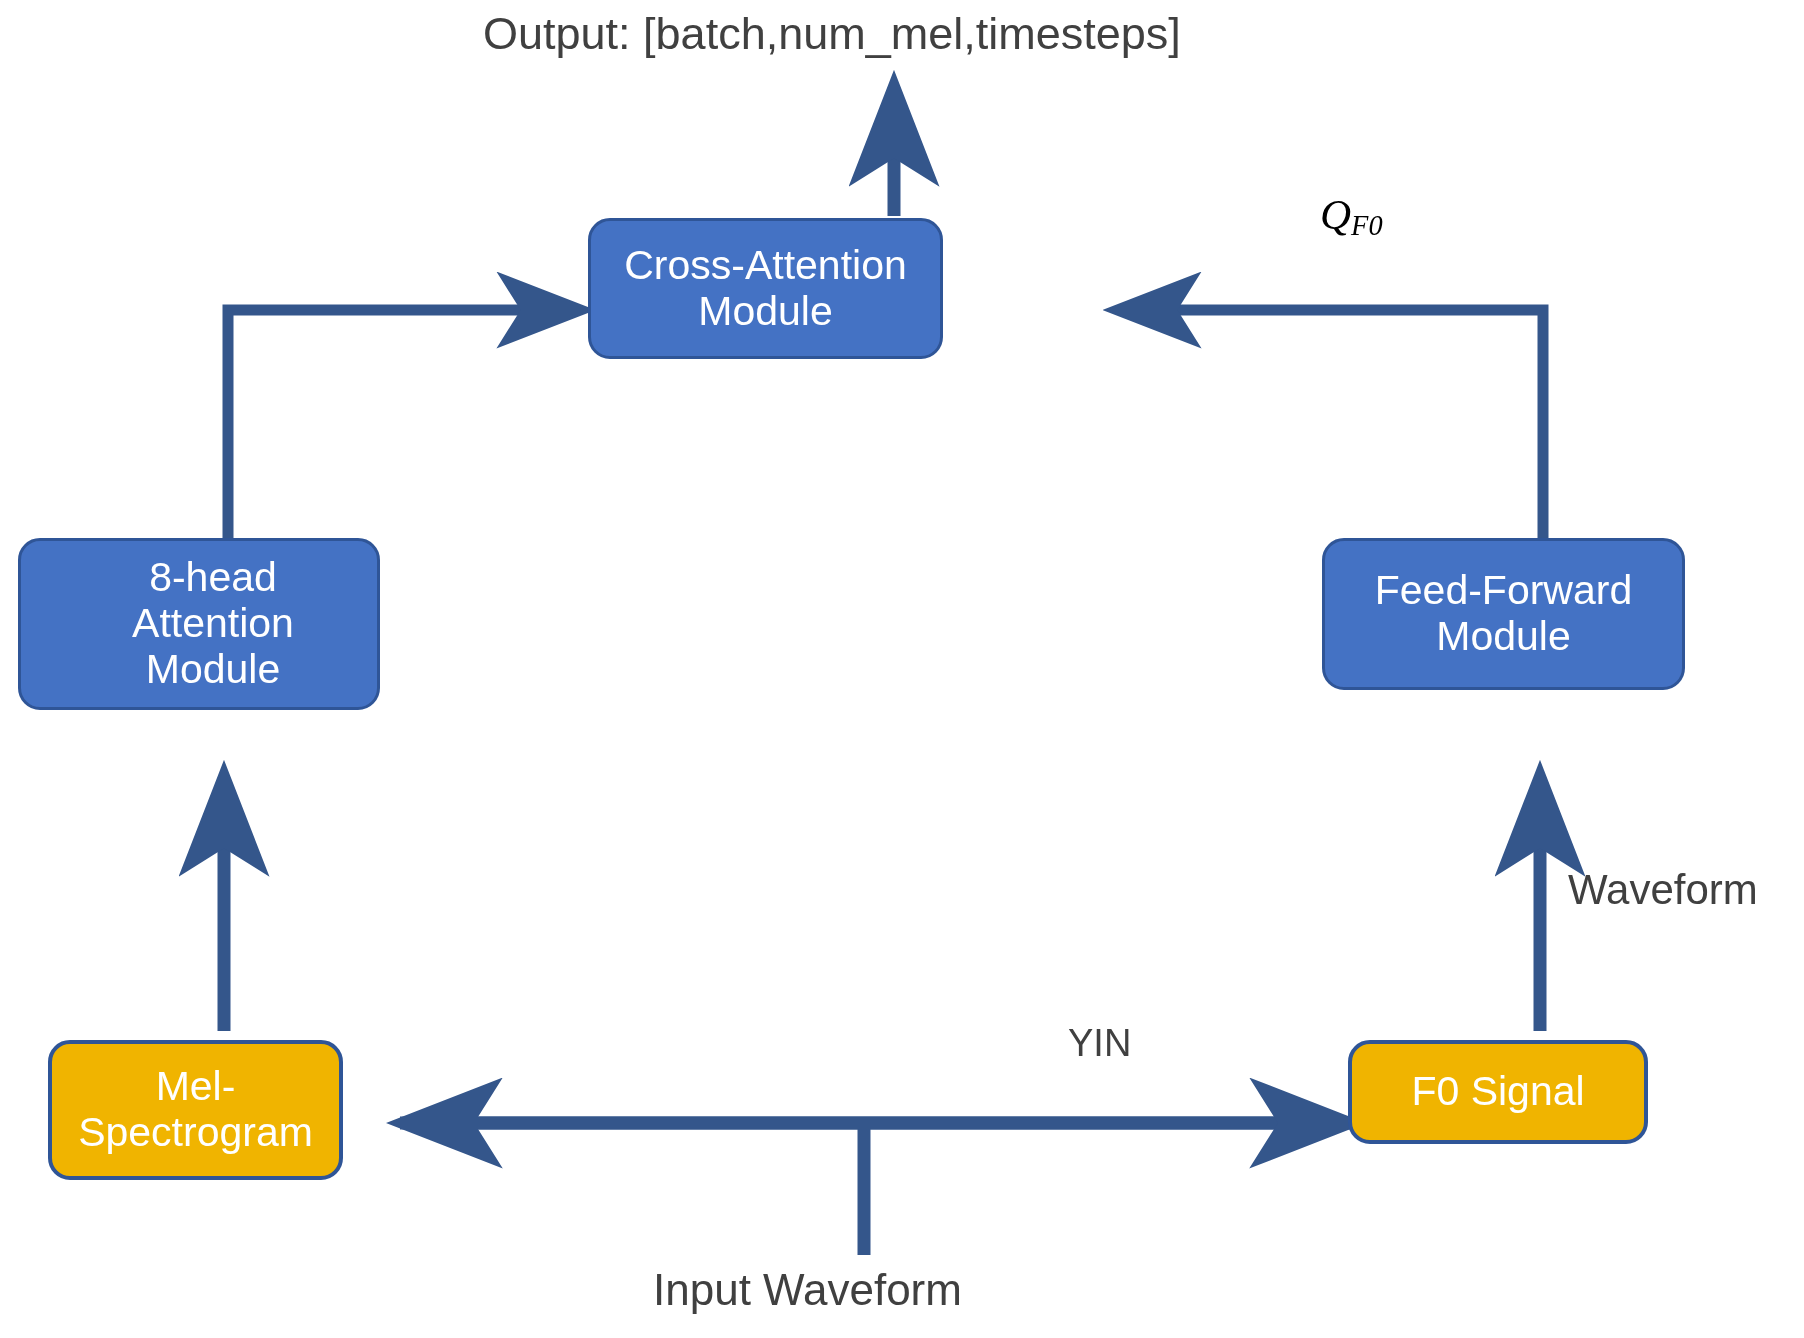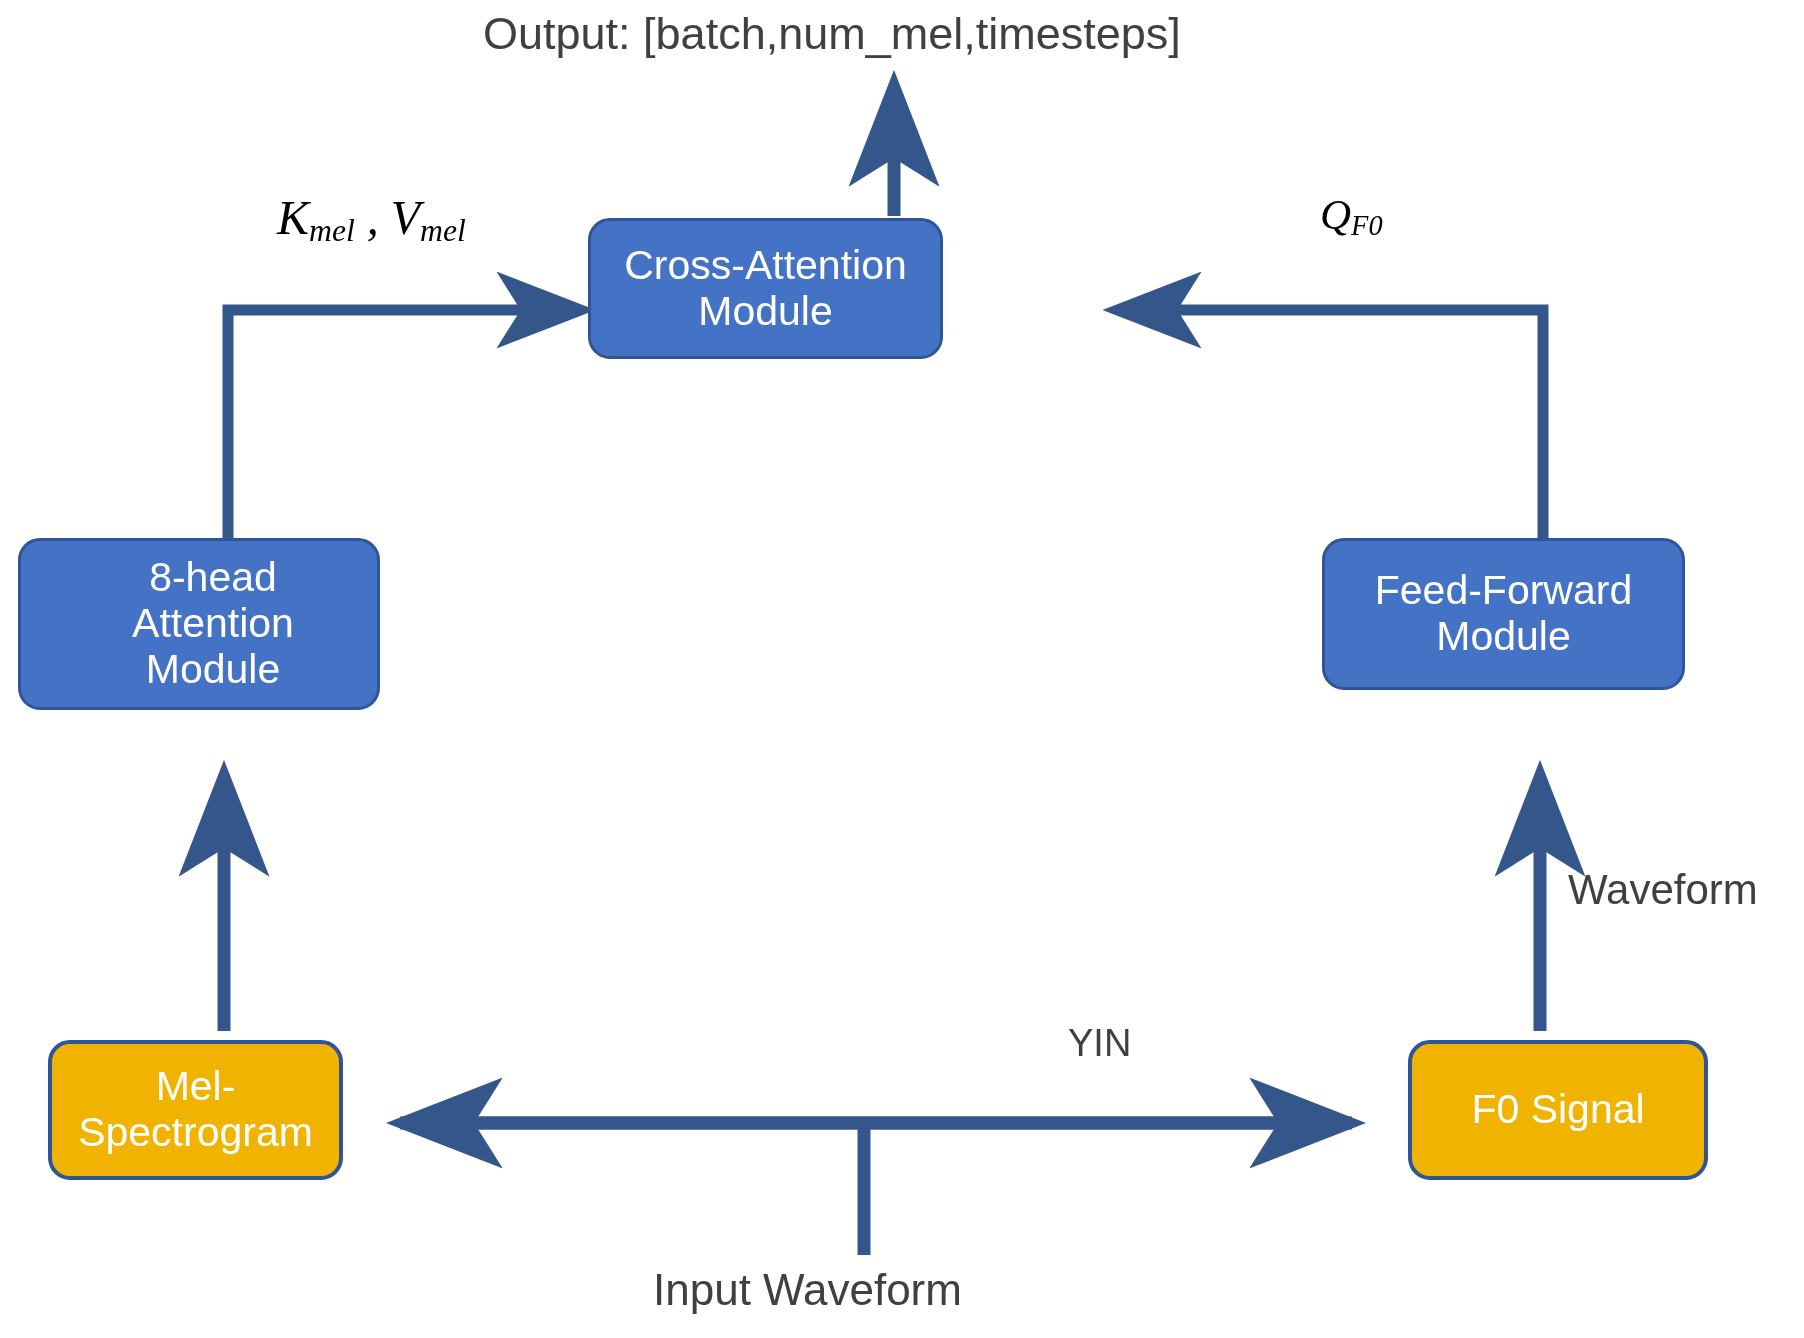--- a/index.html
+++ b/index.html
@@ -118,24 +118,24 @@
     width: 363px;
     height: 152px;
   }
   #node-mel {
     left: 48px;
     top: 1033px;
     width: 295px;
     height: 140px;
   }
   #node-f0 {
-    left: 1408px;
+    left: 1348px;
     top: 1033px;
     width: 300px;
-    height: 140px;
+    height: 104px;
   }
 </style>
 </head>
 <body>
 
 <div id="canvas">
 
   <svg class="layer" viewBox="0 0 1804 1338" xmlns="http://www.w3.org/2000/svg">
     <defs>
       <marker id="ah" markerWidth="9" markerHeight="7" refX="7.6" refY="3.5" orient="auto" markerUnits="strokeWidth">
@@ -154,21 +154,20 @@
     <line x1="1540" y1="1031" x2="1540" y2="778" stroke="#34568B" stroke-width="13" marker-end="url(#ah)"></line>
 
     <line x1="1352" y1="1123" x2="404" y2="1123" stroke="#34568B" stroke-width="13" marker-end="url(#ah)"></line>
     <line x1="400" y1="1123" x2="1348" y2="1123" stroke="#34568B" stroke-width="13" marker-end="url(#ah)"></line>
 
     <line x1="864" y1="1117" x2="864" y2="1255" stroke="#34568B" stroke-width="13"></line>
   </svg>
 
   <div class="caption" id="title-output">Output: [batch,num_mel,timesteps]</div>
 
-  <div class="math" id="math-kv"><span>K</span><span class="sub">mel</span><span> , </span><span>V</span><span class="sub">mel</span></div>
 
   <div class="math" id="math-q"><span>Q</span><span class="sub">F0</span></div>
 
   <div class="node node-blue" id="node-cross-attention">Cross-Attention
 Module</div>
 
   <div class="node node-blue" id="node-attention">8-head
 Attention
 Module</div>
 

